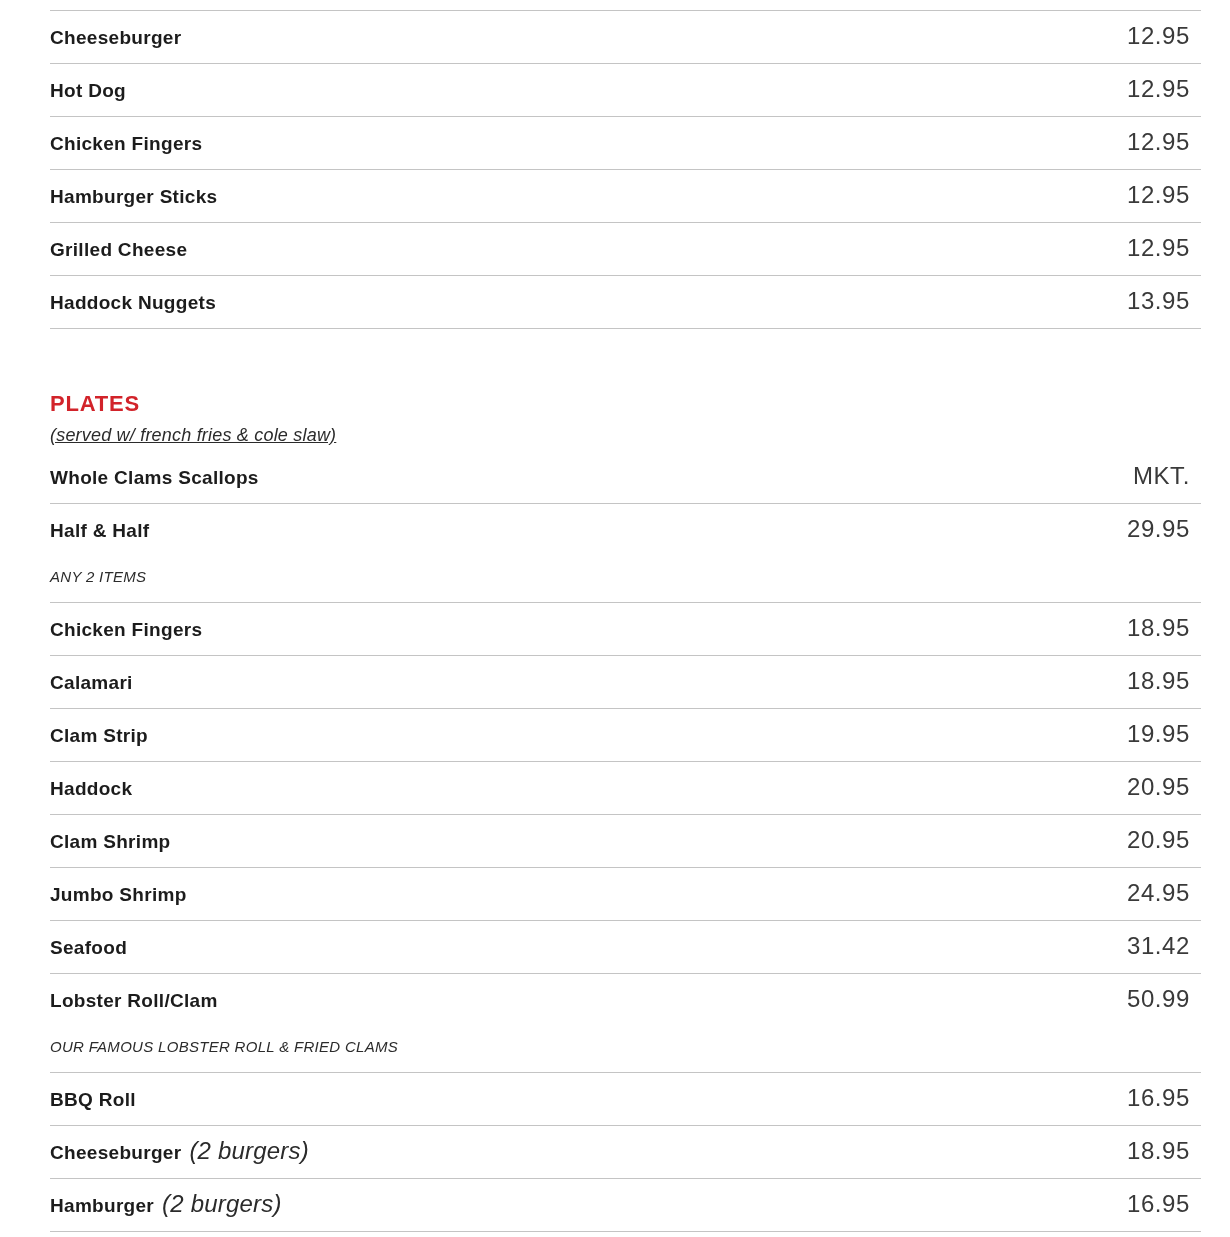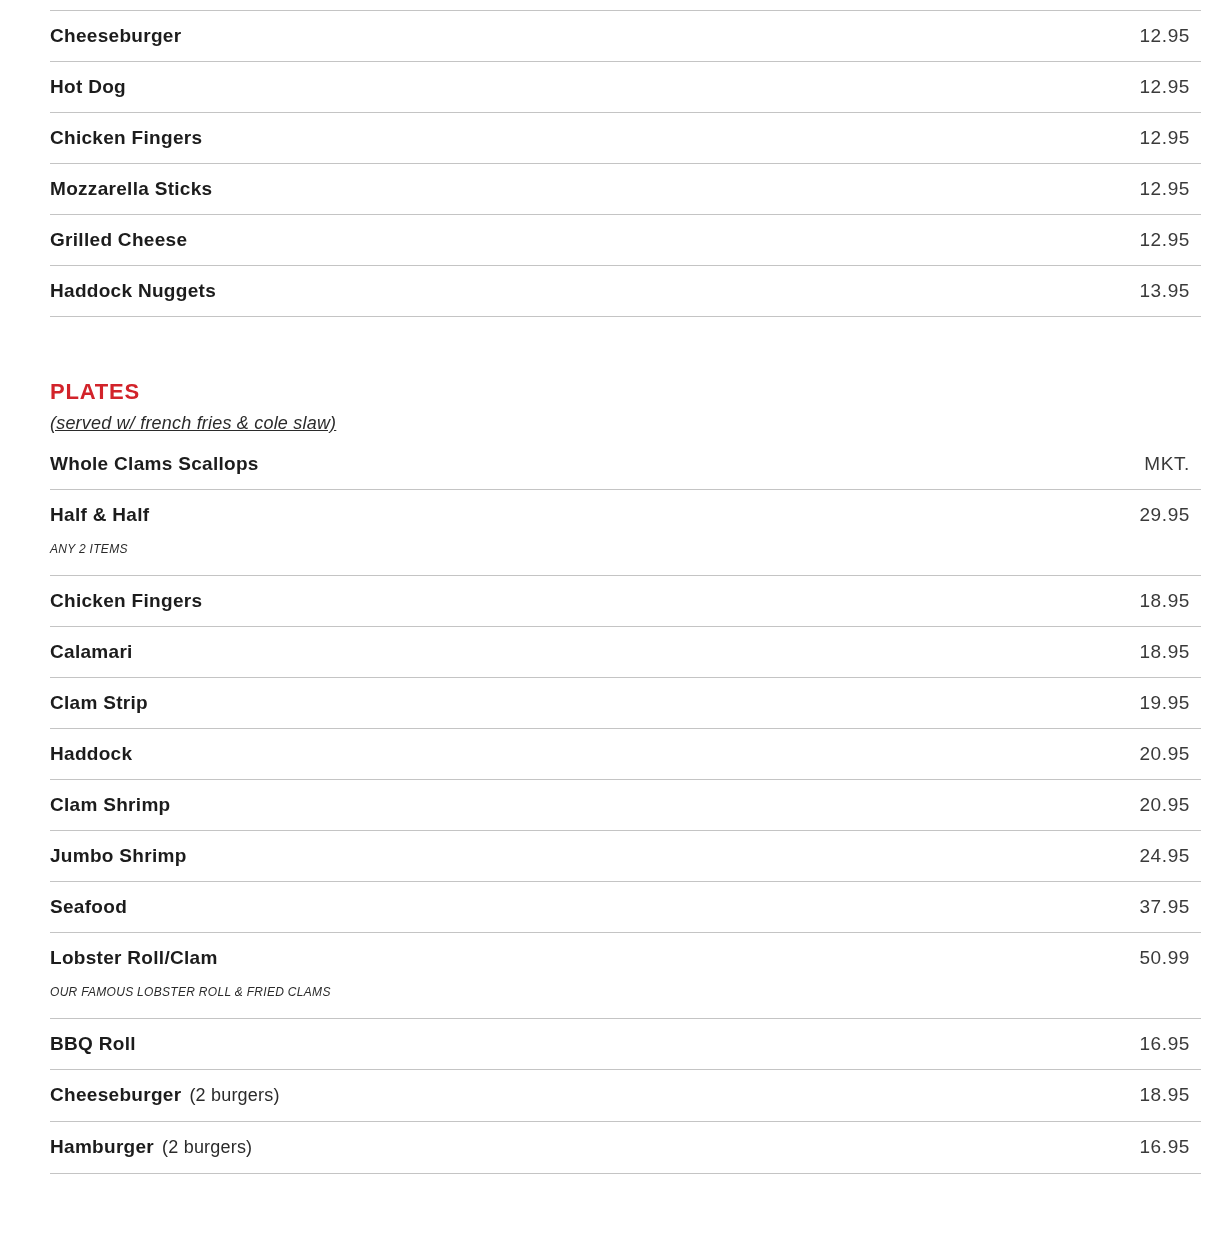--- a/index.html
+++ b/index.html
@@ -47,39 +47,40 @@
     color:var(--c-name);
     font-weight:700;
     font-size:19px;
     line-height:27px;
     letter-spacing:.3px;
     white-space:nowrap;
   }
   .item-note{
     color:var(--c-desc);
     font-weight:400;
-    font-size:18px;
+    font-style:italic;
+    font-size:24px;
     margin-left:8px;
     letter-spacing:.2px;
   }
   .item-price{
     color:var(--c-price);
     font-weight:400;
-    font-size:19px;
+    font-size:24px;
     line-height:27px;
     letter-spacing:.6px;
     padding-right:11px;
     white-space:nowrap;
   }
   .item-desc{
     color:var(--c-desc);
     font-style:italic;
-    font-size:12px;
+    font-size:15px;
     line-height:27px;
-    margin-top:8px;
+    margin-top:19px;
     letter-spacing:.3px;
   }
 </style>
 </head>
 <body>
 
 <div class="page">
   <div class="menu">
       <section class="menu-section partial">
         <div class="menu-row">
@@ -95,21 +96,21 @@
           </div>
         </div>
         <div class="menu-row">
           <div class="row-main">
             <span class="item-name"><span>Chicken Fingers</span></span>
             <span class="item-price">12.95</span>
           </div>
         </div>
         <div class="menu-row">
           <div class="row-main">
-            <span class="item-name"><span>Mozzarella Sticks</span></span>
+            <span class="item-name"><span>Hamburger Sticks</span></span>
             <span class="item-price">12.95</span>
           </div>
         </div>
         <div class="menu-row">
           <div class="row-main">
             <span class="item-name"><span>Grilled Cheese</span></span>
             <span class="item-price">12.95</span>
           </div>
         </div>
         <div class="menu-row">
@@ -168,21 +169,21 @@
         </div>
         <div class="menu-row">
           <div class="row-main">
             <span class="item-name"><span>Jumbo Shrimp</span></span>
             <span class="item-price">24.95</span>
           </div>
         </div>
         <div class="menu-row has-desc">
           <div class="row-main">
             <span class="item-name"><span>Seafood</span></span>
-            <span class="item-price">37.95</span>
+            <span class="item-price">31.42</span>
           </div>
         </div>
         <div class="menu-row has-desc">
           <div class="row-main">
             <span class="item-name"><span>Lobster Roll/Clam</span></span>
             <span class="item-price">50.99</span>
           </div>
           <div class="item-desc">OUR FAMOUS LOBSTER ROLL &amp; FRIED CLAMS</div>
         </div>
         <div class="menu-row">

